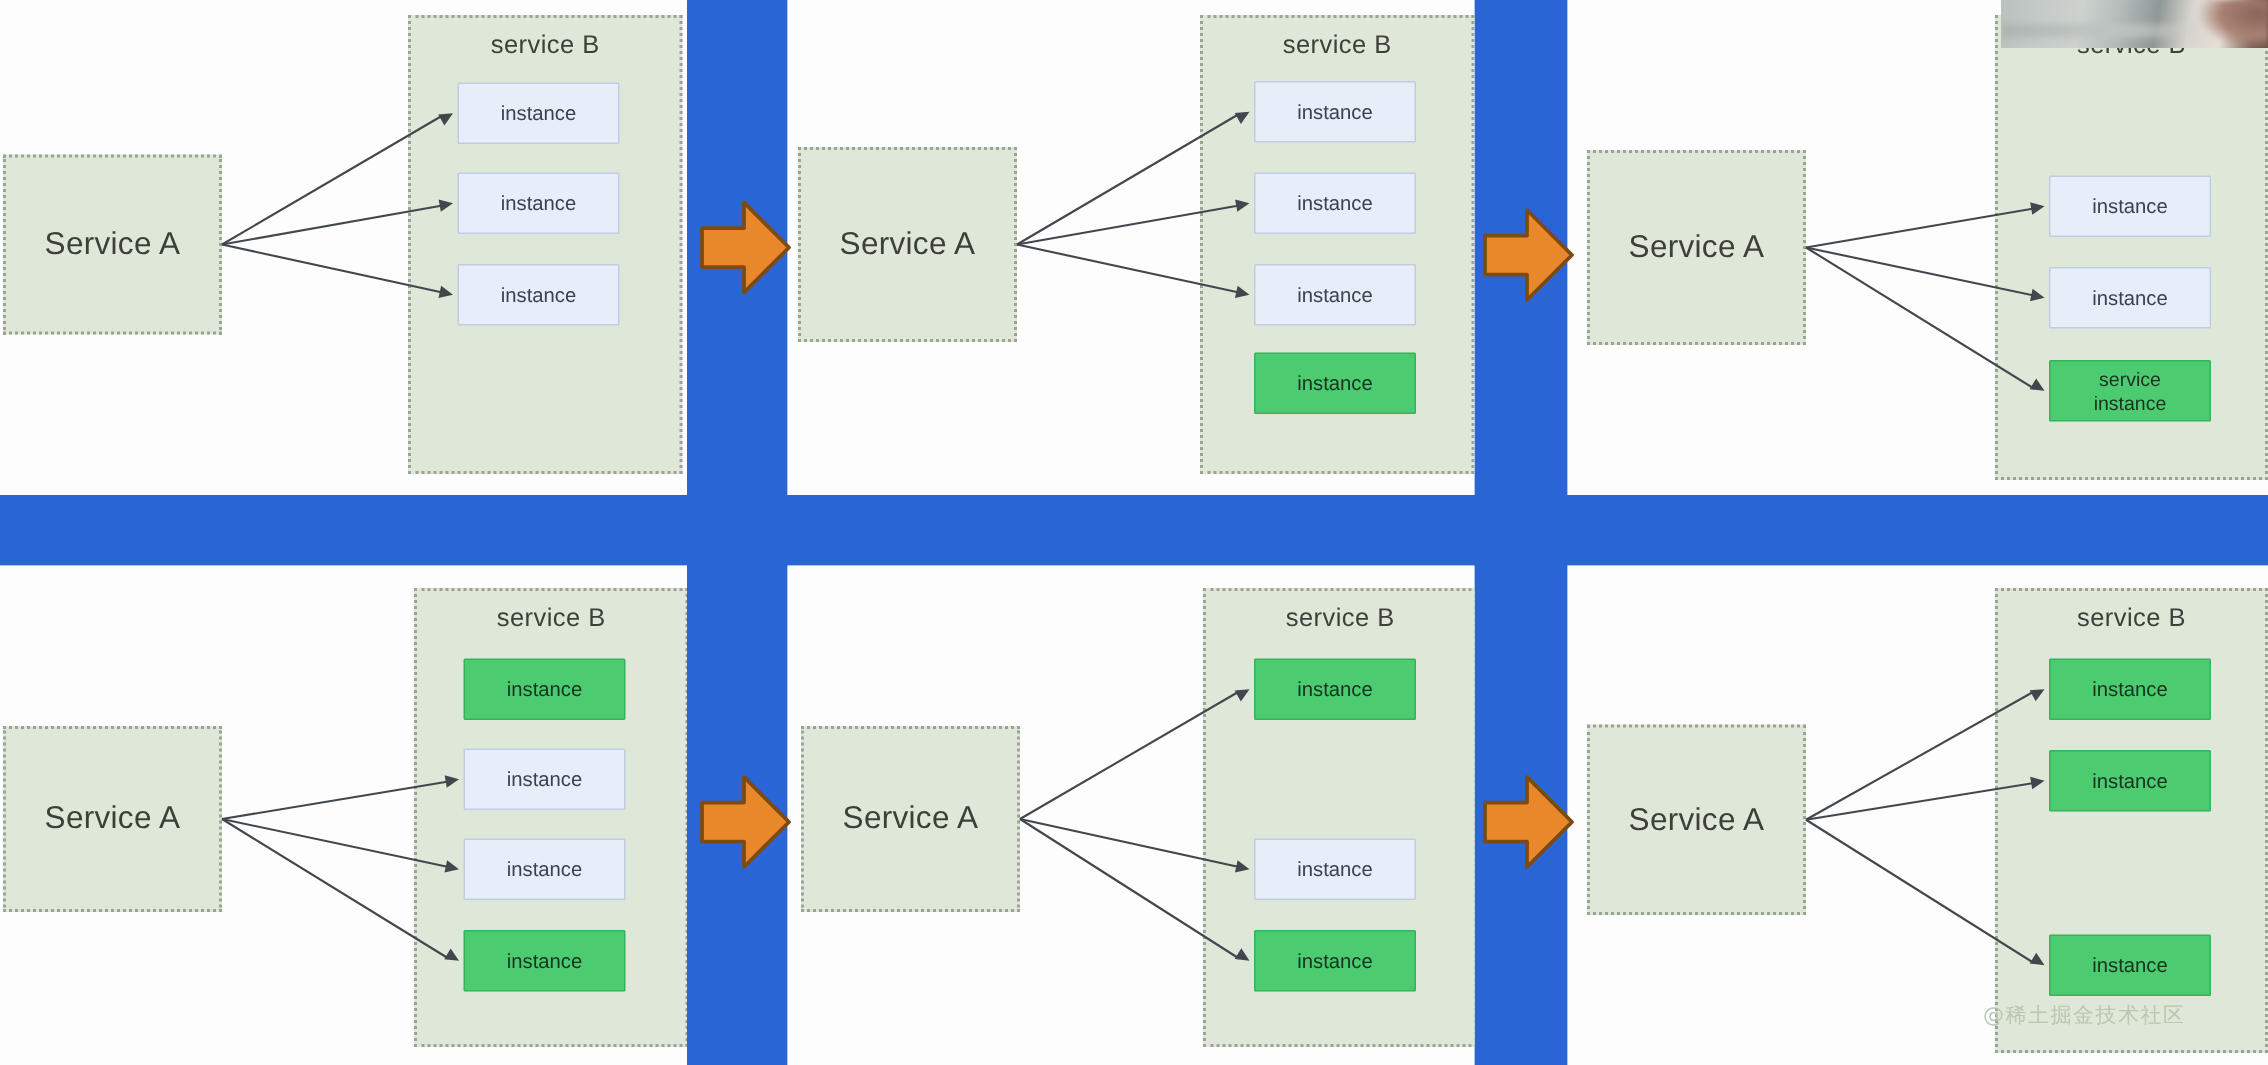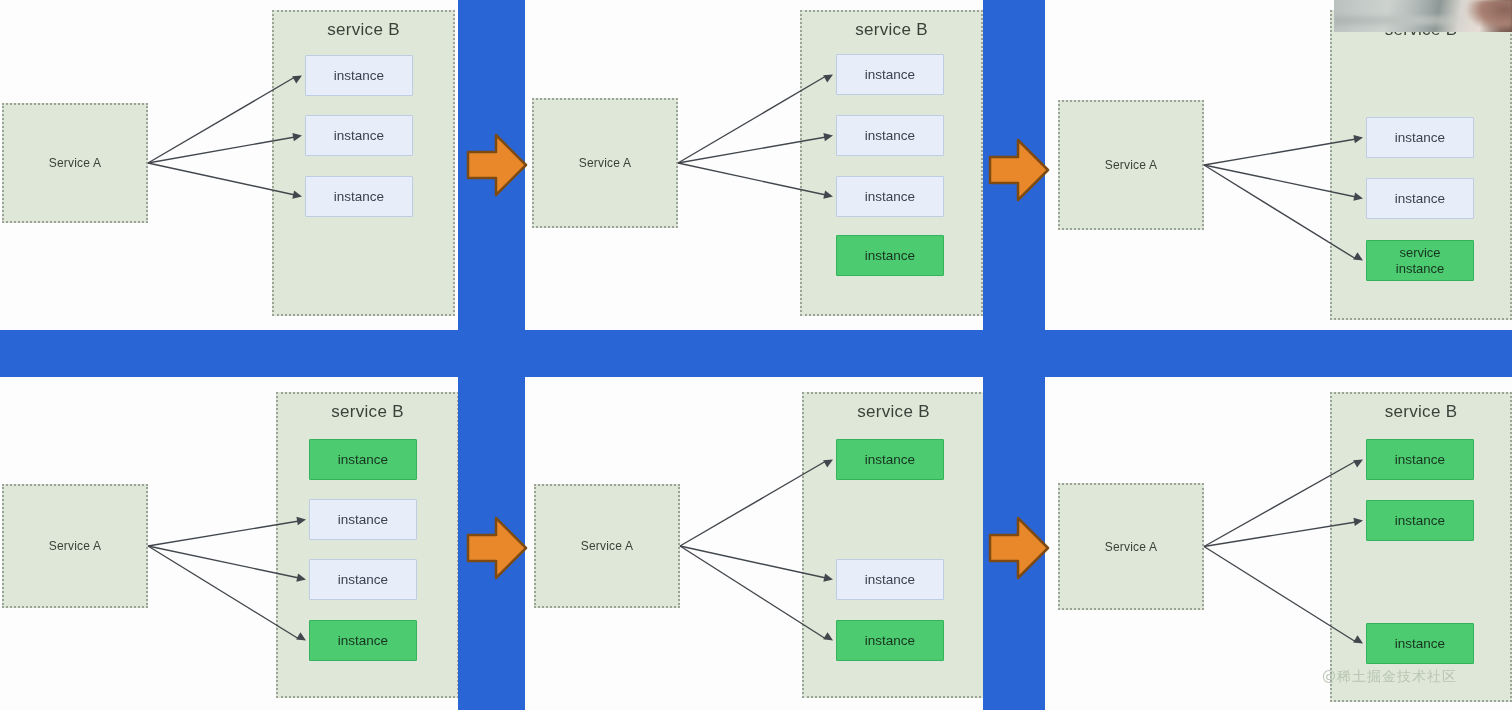--- a/index.html
+++ b/index.html
@@ -37,21 +37,21 @@
   .service-a {
     position: absolute;
     background: #dfe7d8;
     border: 2px dotted #9aa395;
     display: flex;
     align-items: center;
     justify-content: center;
     box-sizing: border-box;
   }
   .service-a-label {
-    font-size: 12px;
+    font-size: 21px;
     color: #3b4139;
     letter-spacing: .2px;
     white-space: nowrap;
   }
 
   
   .service-b {
     position: absolute;
     background: #dfe7d8;
     border: 2px dotted #9aa395;

